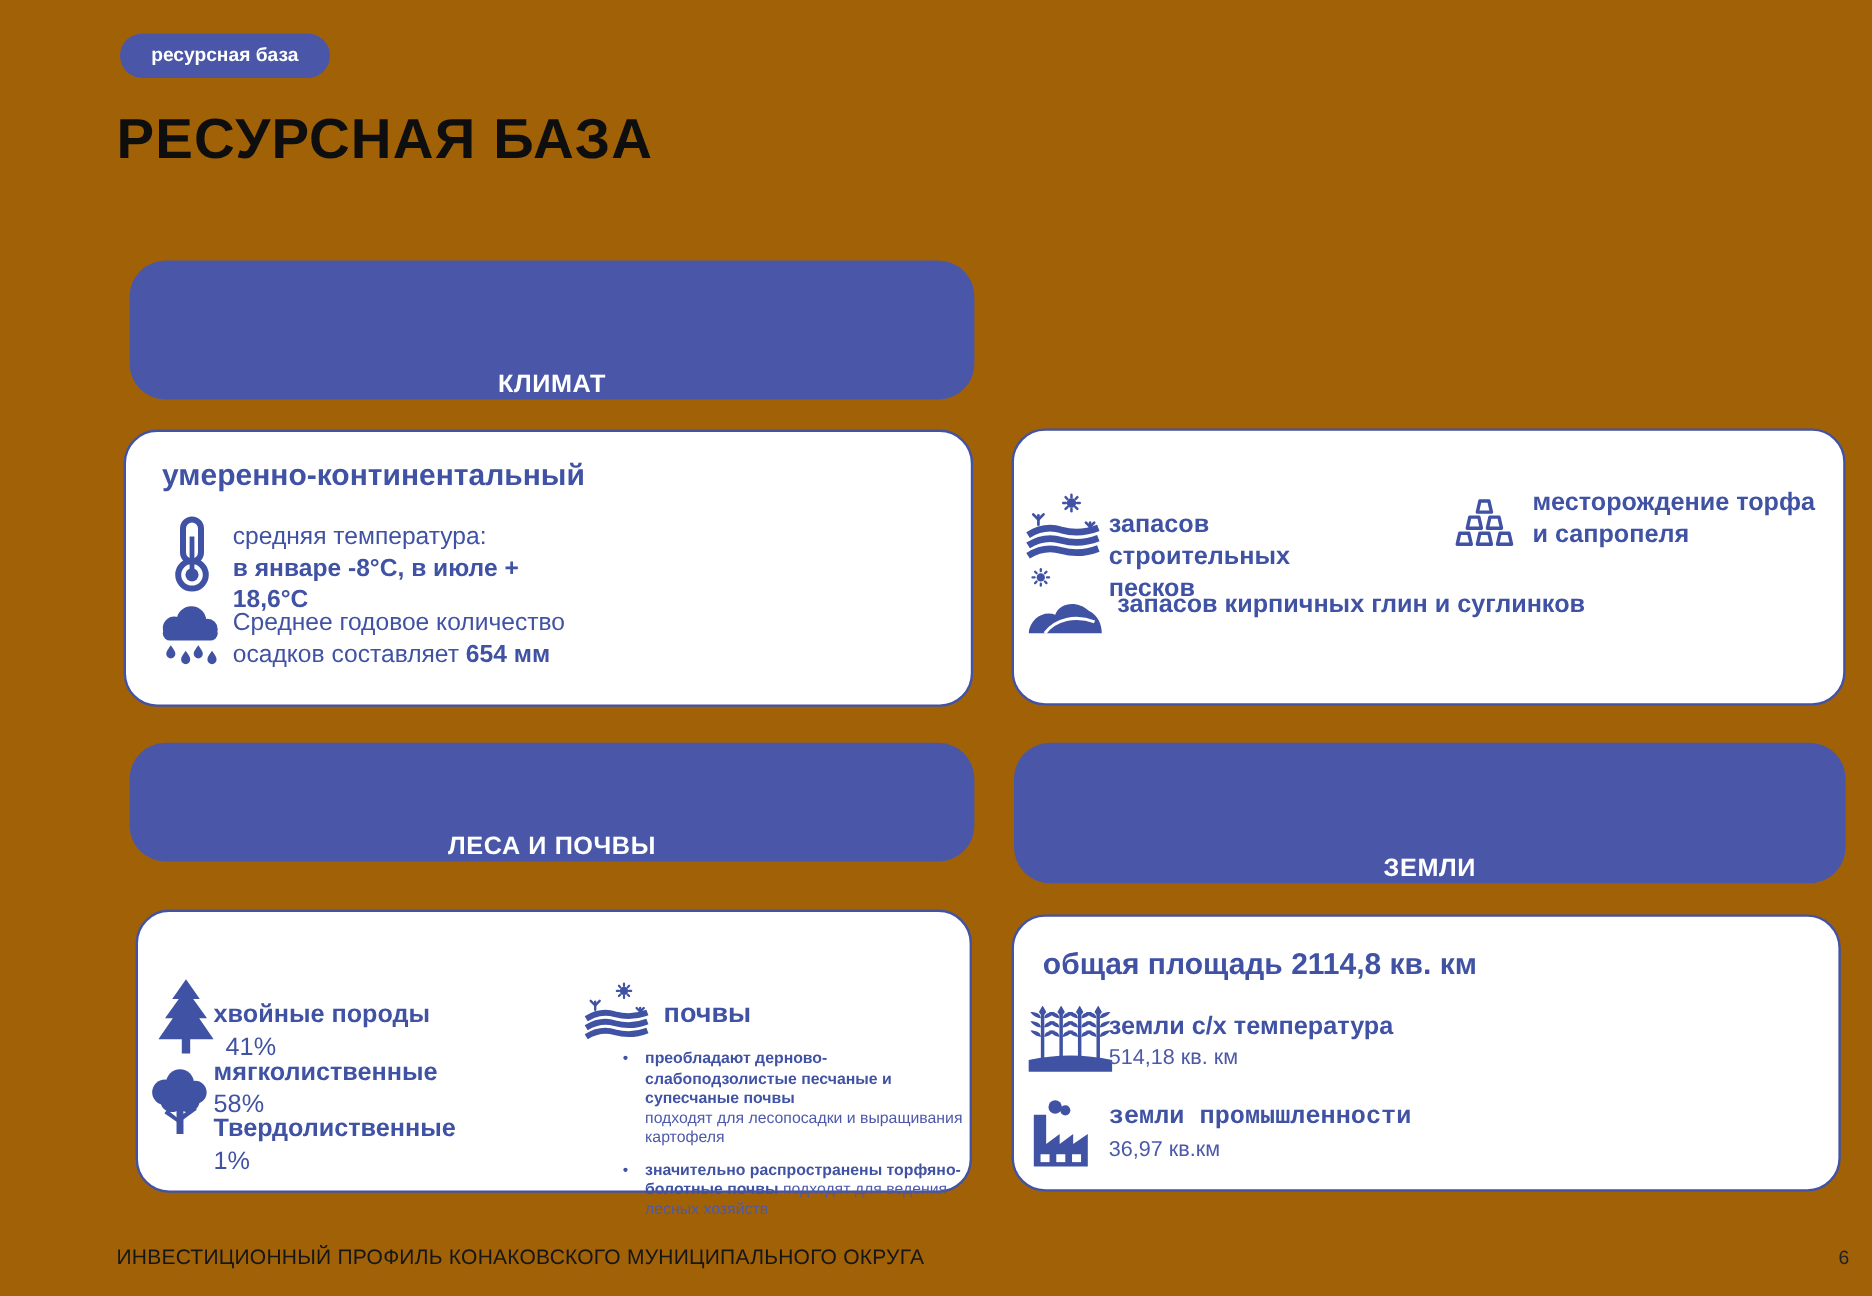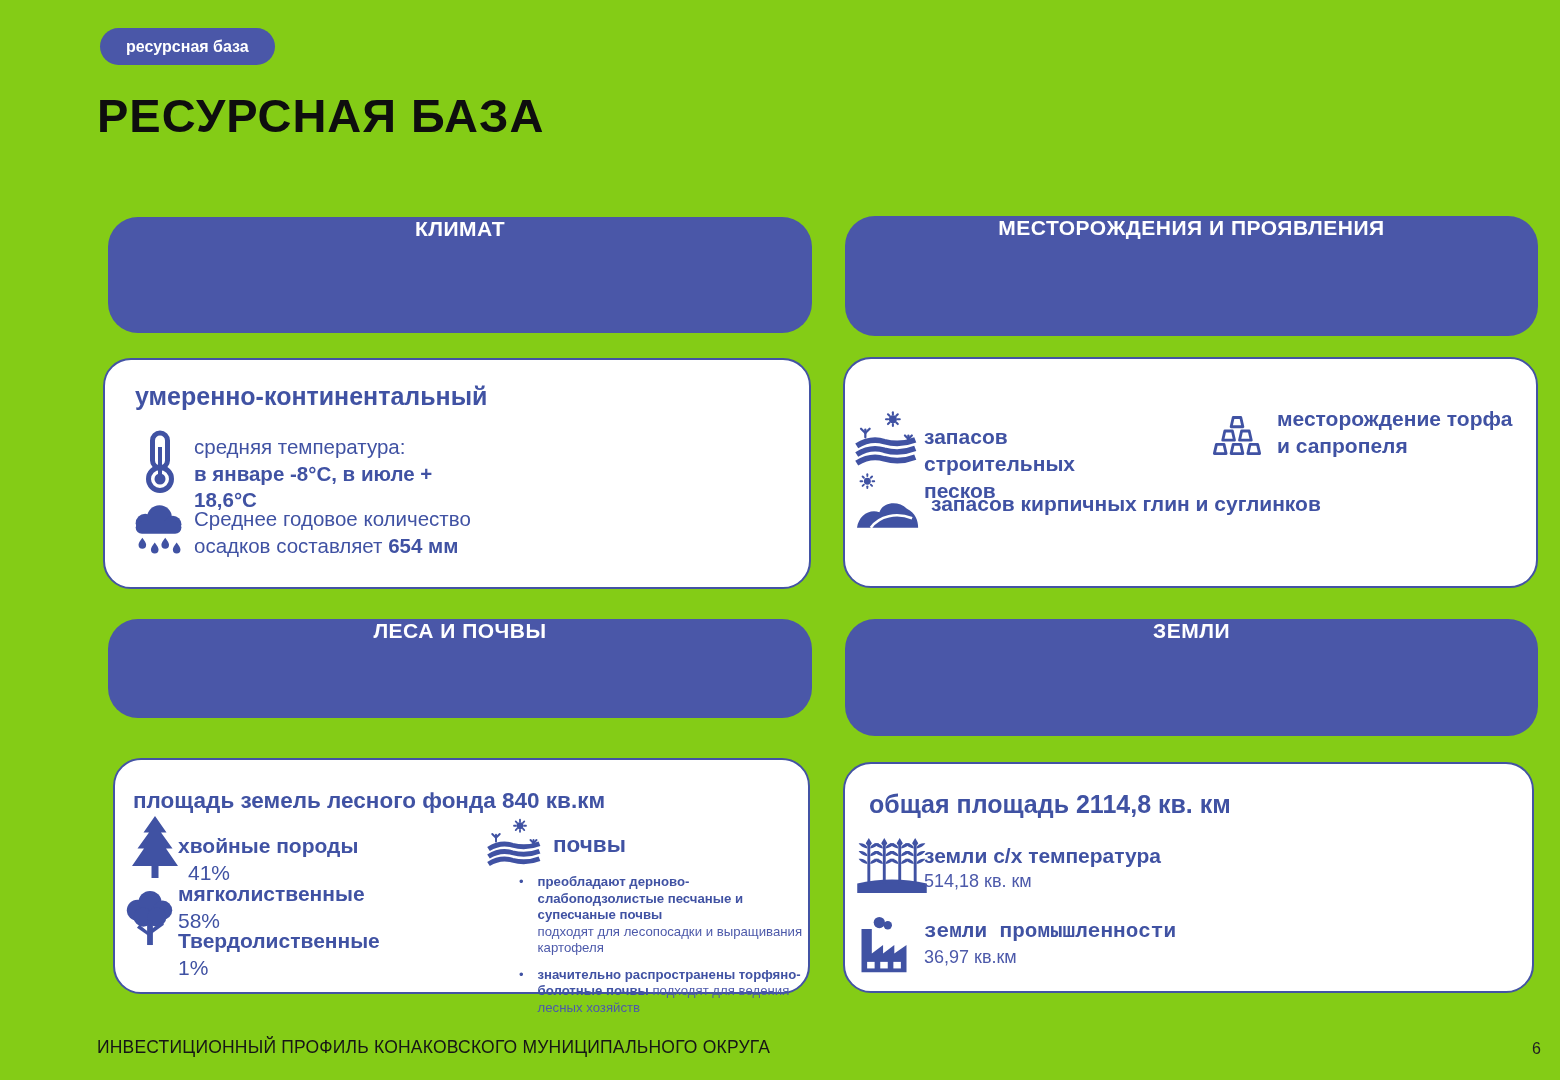--- a/index.html
+++ b/index.html
@@ -4,29 +4,29 @@
 <style>
   :root{
     --hdr:#4a57a8;
     --blue:#4052a3;
     --blue-soft:#4c59aa;
     --border:#4353a4;
   }
   *{box-sizing:border-box;}
   html,body{margin:0;padding:0;}
   body{width:1560px;height:1080px;background:#fff;font-family:"Liberation Sans",sans-serif;}
-  .slide{position:relative;width:1560px;height:1080px;background:#84cc16;overflow:hidden;}
+  .slide{position:relative;width:1560px;height:1080px;background:#a16207;overflow:hidden;}
 
   .badge{position:absolute;left:100px;top:28px;height:37px;line-height:37px;padding:0 26px;
     background:var(--hdr);color:#fff;font-weight:bold;font-size:16px;border-radius:19px;}
   .title{position:absolute;left:97px;top:88px;margin:0;font-size:47px;font-weight:bold;
     color:#0e0e0e;letter-spacing:1px;}
 
   .hdr{position:absolute;background:var(--hdr);border-radius:30px;color:#fff;display:flex;
-    align-items:flex-start;justify-content:center;font-weight:bold;font-size:21px;letter-spacing:.5px;}
+    align-items:flex-end;justify-content:center;font-weight:bold;font-size:21px;letter-spacing:.5px;}
   #hdr-climate{left:108px;top:217px;width:704px;height:116px;}
   #hdr-deposits{left:845px;top:216px;width:693px;height:120px;}
   #hdr-forests{left:108px;top:619px;width:704px;height:99px;}
   #hdr-lands{left:845px;top:619px;width:693px;height:117px;}
 
   .card{position:absolute;background:#fff;border:2px solid var(--border);border-radius:28px;}
   #card-climate{left:103px;top:358px;width:708px;height:231px;}
   #card-deposits{left:843px;top:357px;width:695px;height:231px;}
   #card-forests{left:113px;top:758px;width:697px;height:236px;}
   #card-lands{left:843px;top:762px;width:691px;height:231px;}
@@ -206,23 +206,20 @@
 
   <div class="badge">
     <span>ресурсная база</span>
   </div>
 
   <h1 class="title">РЕСУРСНАЯ БАЗА</h1>
 
   <div class="hdr" id="hdr-climate">
     <span>КЛИМАТ</span>
   </div>
-  <div class="hdr" id="hdr-deposits">
-    <span>МЕСТОРОЖДЕНИЯ И ПРОЯВЛЕНИЯ</span>
-  </div>
   <div class="hdr" id="hdr-forests">
     <span>ЛЕСА И ПОЧВЫ</span>
   </div>
   <div class="hdr" id="hdr-lands">
     <span>ЗЕМЛИ</span>
   </div>
 
   <div class="card" id="card-climate">
     <div class="abs sub" id="climate-sub">умеренно-континентальный</div>
     <svg class="icon" id="ico-thermo">
@@ -252,21 +249,20 @@
         <use href="#sym-bricks"></use>
       </svg>
     <div class="abs txt" id="dep2-label">месторождение торфа и сапропеля</div>
     <svg class="icon" id="ico-clay">
         <use href="#sym-claysun"></use>
       </svg>
     <div class="abs txt" id="dep3-label">запасов кирпичных глин и суглинков</div>
   </div>
 
   <div class="card" id="card-forests">
-    <div class="abs sub" id="forest-sub">площадь земель лесного фонда 840 кв.км</div>
     <svg class="icon" id="ico-pine">
         <use href="#sym-pine"></use>
       </svg>
     <div class="abs sp-name" id="sp1-name">хвойные породы</div>
     <div class="abs sp-val" id="sp1-val">41%</div>
     <svg class="icon" id="ico-tree">
         <use href="#sym-tree"></use>
       </svg>
     <div class="abs sp-name" id="sp2-name">мягколиственные</div>
     <div class="abs sp-val" id="sp2-val">58%</div>

